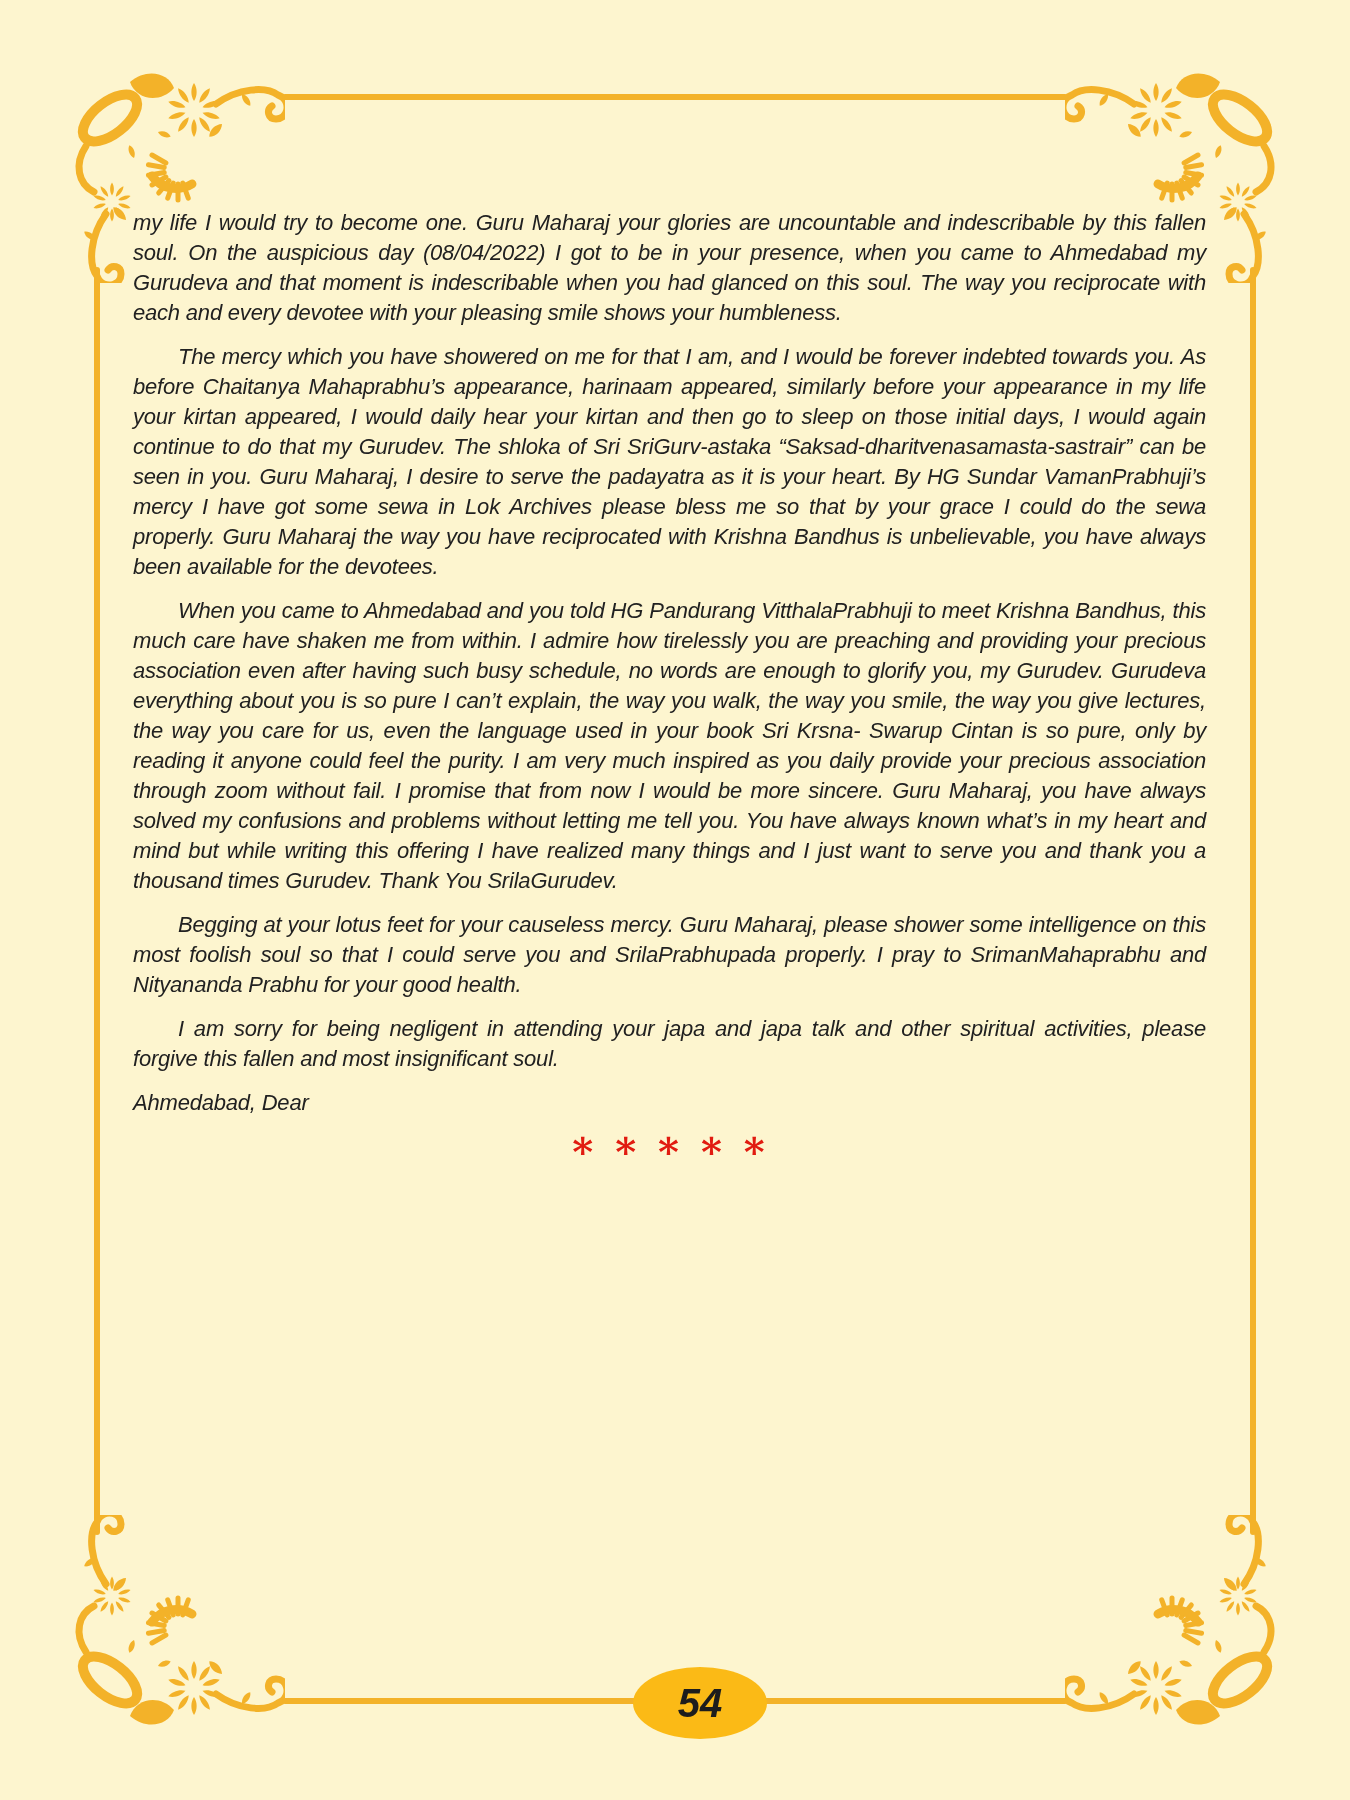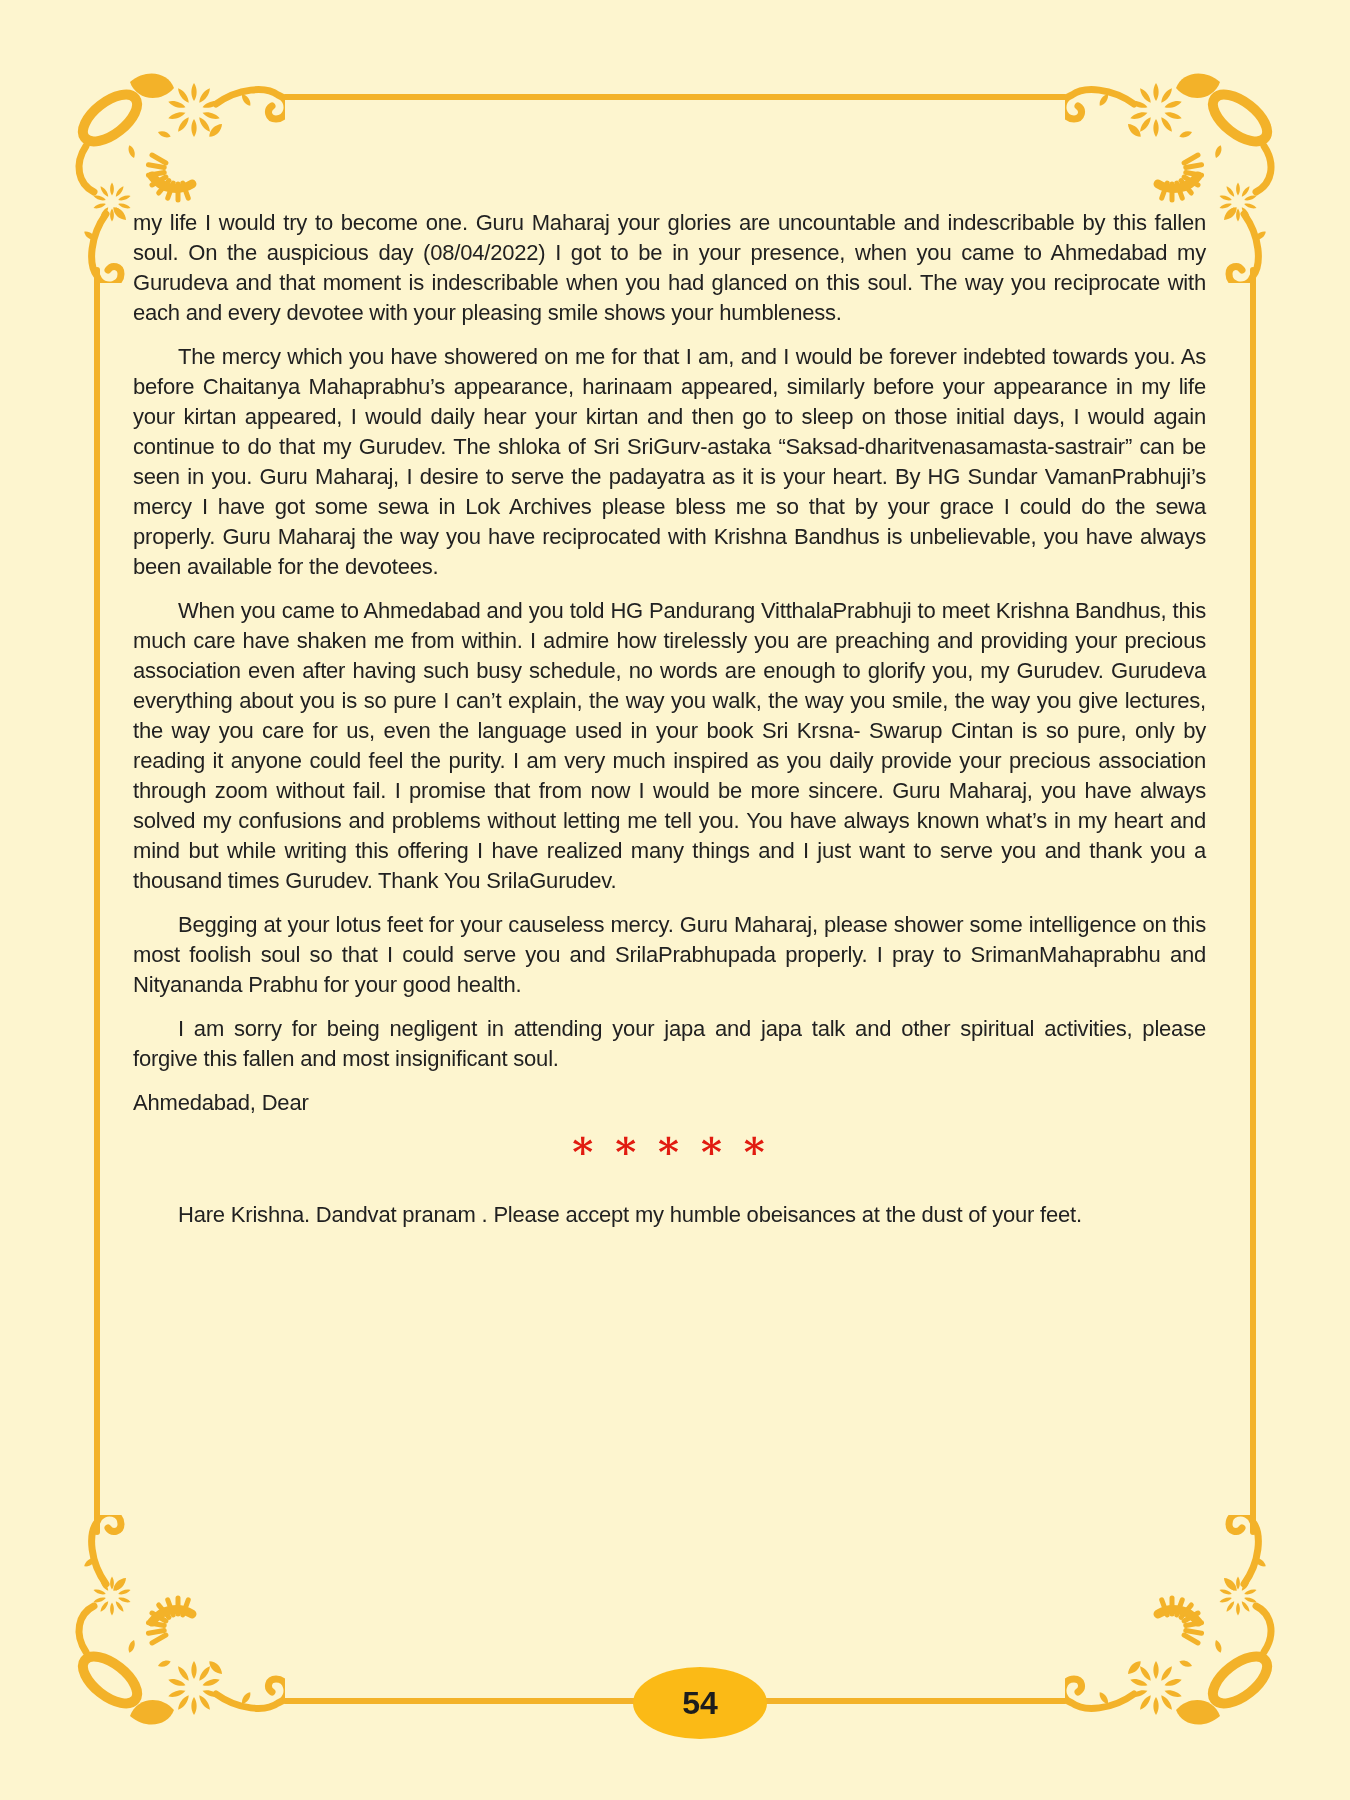--- a/index.html
+++ b/index.html
@@ -2,39 +2,40 @@
 <html><head>
 <meta charset="utf-8">
 <style>
   html,body{margin:0;padding:0;}
   .page{
     position:relative;
     width:1350px;height:1800px;
     background:#fdf5cf;
     overflow:hidden;
     font-family:"Liberation Sans",sans-serif;
+    font-style:italic;
   }
   
   .frame-line{position:absolute;background:#f3b229;border-radius:3px;}
   .frame-line.top{left:282px;top:94px;width:786px;height:6px;}
   .frame-line.bottom{left:282px;top:1698px;width:786px;height:6px;}
   .frame-line.left{left:94px;top:267px;width:6px;height:1268px;}
   .frame-line.right{left:1250px;top:267px;width:6px;height:1268px;}
   .corner{position:absolute;width:215px;height:215px;}
   .corner.tl{left:70px;top:68px;}
   .corner.tr{right:70px;top:68px;transform:scaleX(-1);}
   .corner.bl{left:70px;bottom:70px;transform:scaleY(-1);}
   .corner.br{right:70px;bottom:70px;transform:scale(-1,-1);}
   
   .page-oval{
     position:absolute;left:633px;top:1667px;width:134px;height:72px;
     background:#fbba16;border-radius:50%;
     display:flex;align-items:center;justify-content:center;
   }
-  .page-oval span{font-size:32px;font-weight:600;color:#1d1d1d;}
+  .page-oval span{font-size:40px;font-weight:600;color:#1d1d1d;}
   
   .content{
     position:absolute;left:133px;top:208px;width:1073px;
     font-size:22px;line-height:30px;letter-spacing:-0.2px;
     color:#212121;
   }
   .para{margin:0 0 14px 0;text-align:justify;}
   .para.indent{text-indent:45px;}
   .plain{margin:0 0 14px 0;text-align:left;}
   .separator{
@@ -123,21 +124,20 @@
     <p class="para">my life I would try to become one. Guru Maharaj your glories are uncountable and indescribable by this fallen soul. On the auspicious day (08/04/2022) I got to be in your presence, when you came to Ahmedabad my Gurudeva and that moment is indescribable when you had glanced on this soul. The way you reciprocate with each and every devotee with your pleasing smile shows your humbleness.</p>
     <p class="para indent">The mercy which you have showered on me for that I am, and I would be forever indebted towards you. As before Chaitanya Mahaprabhu’s appearance, harinaam appeared, similarly before your appearance in my life your kirtan appeared, I would daily hear your kirtan and then go to sleep on those initial days, I would again continue to do that my Gurudev. The shloka of Sri SriGurv-astaka “Saksad-dharitvenasamasta-sastrair” can be seen in you. Guru Maharaj, I desire to serve the padayatra as it is your heart. By HG Sundar VamanPrabhuji’s mercy I have got some sewa in Lok Archives please bless me so that by your grace I could do the sewa properly. Guru Maharaj the way you have reciprocated with Krishna Bandhus is unbelievable, you have always been available for the devotees.</p>
     <p class="para indent">When you came to Ahmedabad and you told HG Pandurang VitthalaPrabhuji to meet Krishna Bandhus, this much care have shaken me from within. I admire how tirelessly you are preaching and providing your precious association even after having such busy schedule, no words are enough to glorify you, my Gurudev. Gurudeva everything about you is so pure I can’t explain, the way you walk, the way you smile, the way you give lectures, the way you care for us, even the language used in your book Sri Krsna- Swarup Cintan is so pure, only by reading it anyone could feel the purity. I am very much inspired as you daily provide your precious association through zoom without fail. I promise that from now I would be more sincere. Guru Maharaj, you have always solved my confusions and problems without letting me tell you. You have always known what’s in my heart and mind but while writing this offering I have realized many things and I just want to serve you and thank you a thousand times Gurudev. Thank You SrilaGurudev.</p>
     <p class="para indent">Begging at your lotus feet for your causeless mercy. Guru Maharaj, please shower some intelligence on this most foolish soul so that I could serve you and SrilaPrabhupada properly. I pray to SrimanMahaprabhu and Nityananda Prabhu for your good health.</p>
     <p class="para indent">I am sorry for being negligent in attending your japa and japa talk and other spiritual activities, please forgive this fallen and most insignificant soul.</p>
 
     <p class="plain">Ahmedabad, Dear</p>
 
     <div class="separator">* * * * *</div>
 
-    <p class="para indent">Hare Krishna. Dandvat pranam . Please accept my humble obeisances at the dust of your feet.</p>
     <div class="gap"></div>
   </div>
 
   <div class="page-oval">
     <span>54</span>
   </div>
 
 </div>
 
 </body></html>

